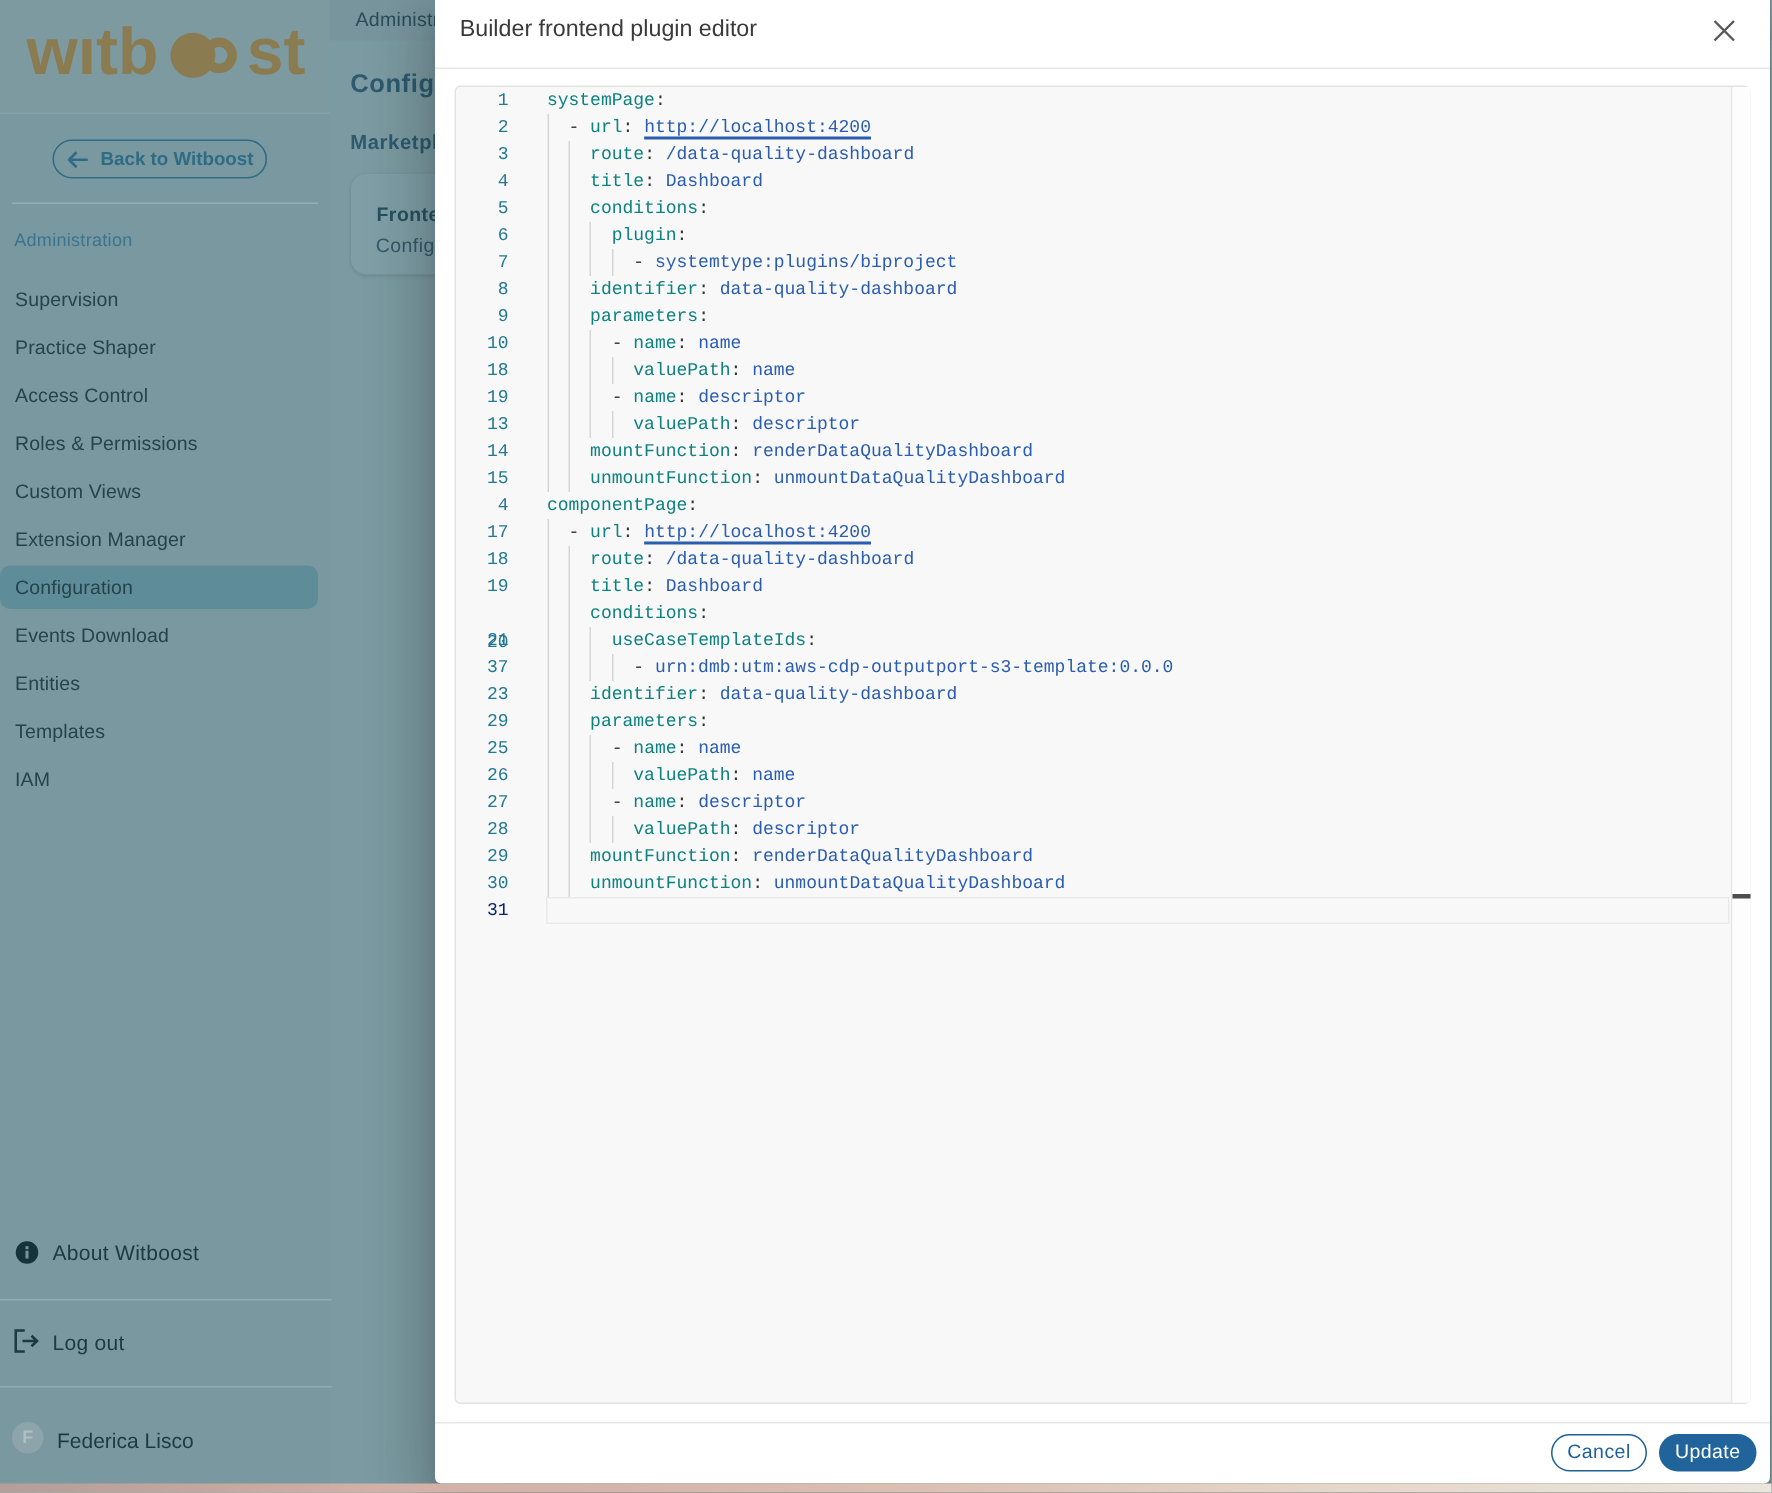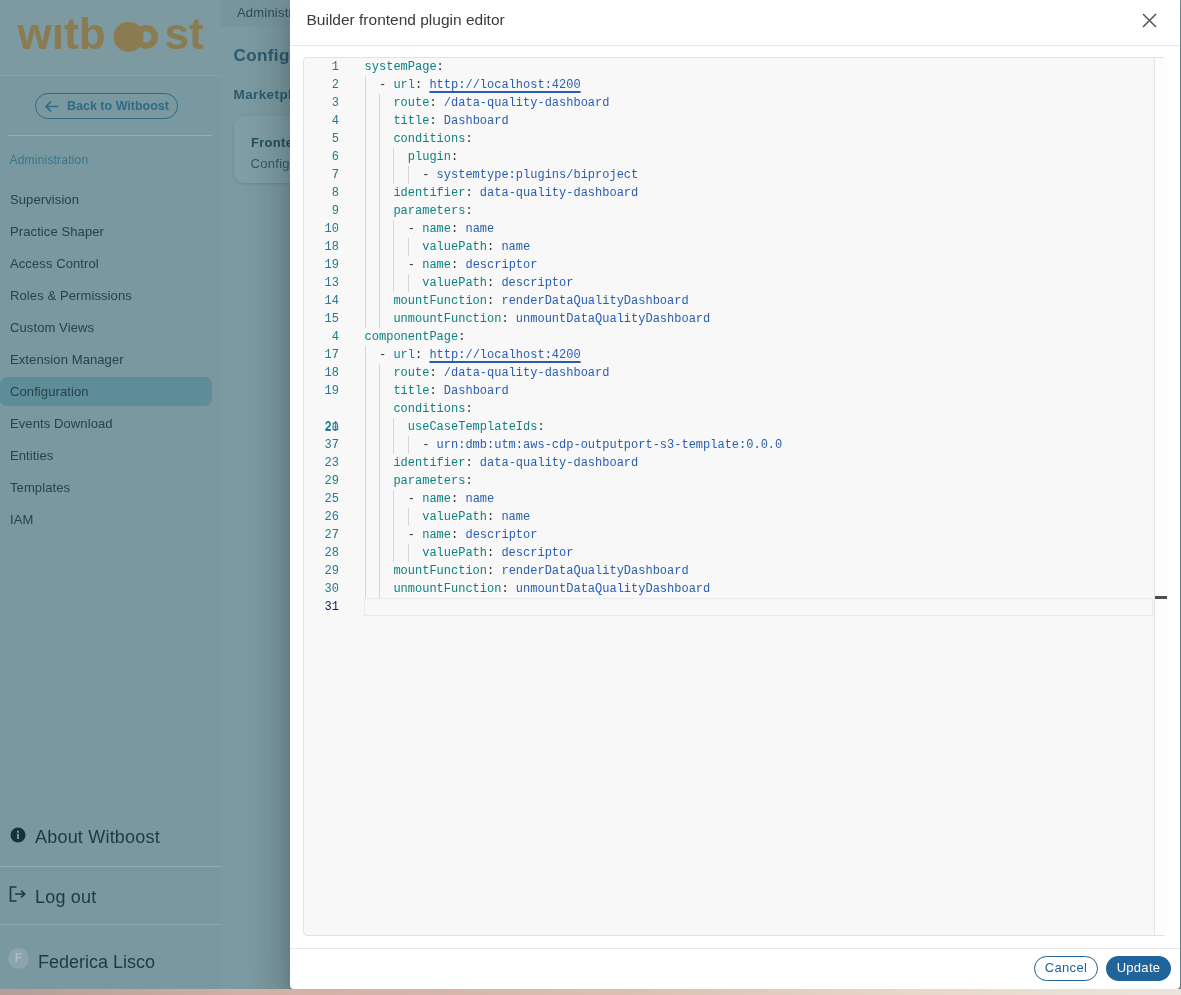--- a/index.html
+++ b/index.html
@@ -18,21 +18,21 @@
 #sidebar { position:absolute; left:0; top:0; width:220px; height:989px; background:#7a98a0; }
 #sbtop { position:absolute; left:0; top:0; width:220px; height:76px; background:#7d9aa0; border-bottom:1px solid #88a2a8; }
 #logo { position:absolute; left:16px; top:12px; width:200px; height:48px; }
 #backbtn { position:absolute; left:35px; top:93px; width:143px; height:26px; border:1.5px solid #2e6b85; border-radius:13px; color:#2e6b85; font-size:12.5px; font-weight:700; letter-spacing:0; white-space:nowrap; }
 #backbtn span { position:absolute; left:31px; top:4.5px; }
 #sbdiv1 { position:absolute; left:8px; top:135px; width:204px; height:1px; background:rgba(255,255,255,0.22); }
 #sblabel { position:absolute; left:9.5px; top:152.5px; font-size:12px; color:#39758e; letter-spacing:.2px; }
 .mi { position:absolute; left:10px; height:32px; line-height:32px; font-size:13px; color:#26434c; letter-spacing:.1px; }
 .mi.hl { left:0; padding-left:10px; width:212px; height:29px; line-height:29px; margin-top:1.5px; background:#5f8c99; border-radius:7px; }
 .sbdv { position:absolute; left:0; width:221px; height:1px; background:rgba(255,255,255,0.18); }
-.bitem { position:absolute; left:35px; font-size:18px; color:#1d3a44; letter-spacing:.2px; }
+.bitem { position:absolute; left:35px; font-size:14px; color:#1d3a44; letter-spacing:.2px; }
 
 
 #bstrip { position:absolute; left:0; top:988.5px; width:1181px; height:6.5px; z-index:30;
   background:linear-gradient(to right,#b49e98 0%,#c4a89e 12%,#d2b0a5 21%,#d5b5a9 35%,#dcc2b3 55%,#e6d7c8 76%,#ece5dc 100%); }
 
 
 #modal { position:absolute; left:290px; top:-6px; width:890px; height:995px; background:#ffffff;
   border-radius:4px;
   box-shadow:0 11px 15px -7px rgba(0,0,0,.2),0 24px 38px 3px rgba(0,0,0,.14),0 9px 46px 8px rgba(0,0,0,.12); }
 #mtitle { position:absolute; left:306.5px; top:11px; font-size:15.5px; color:#3a3a3a; letter-spacing:0; }

